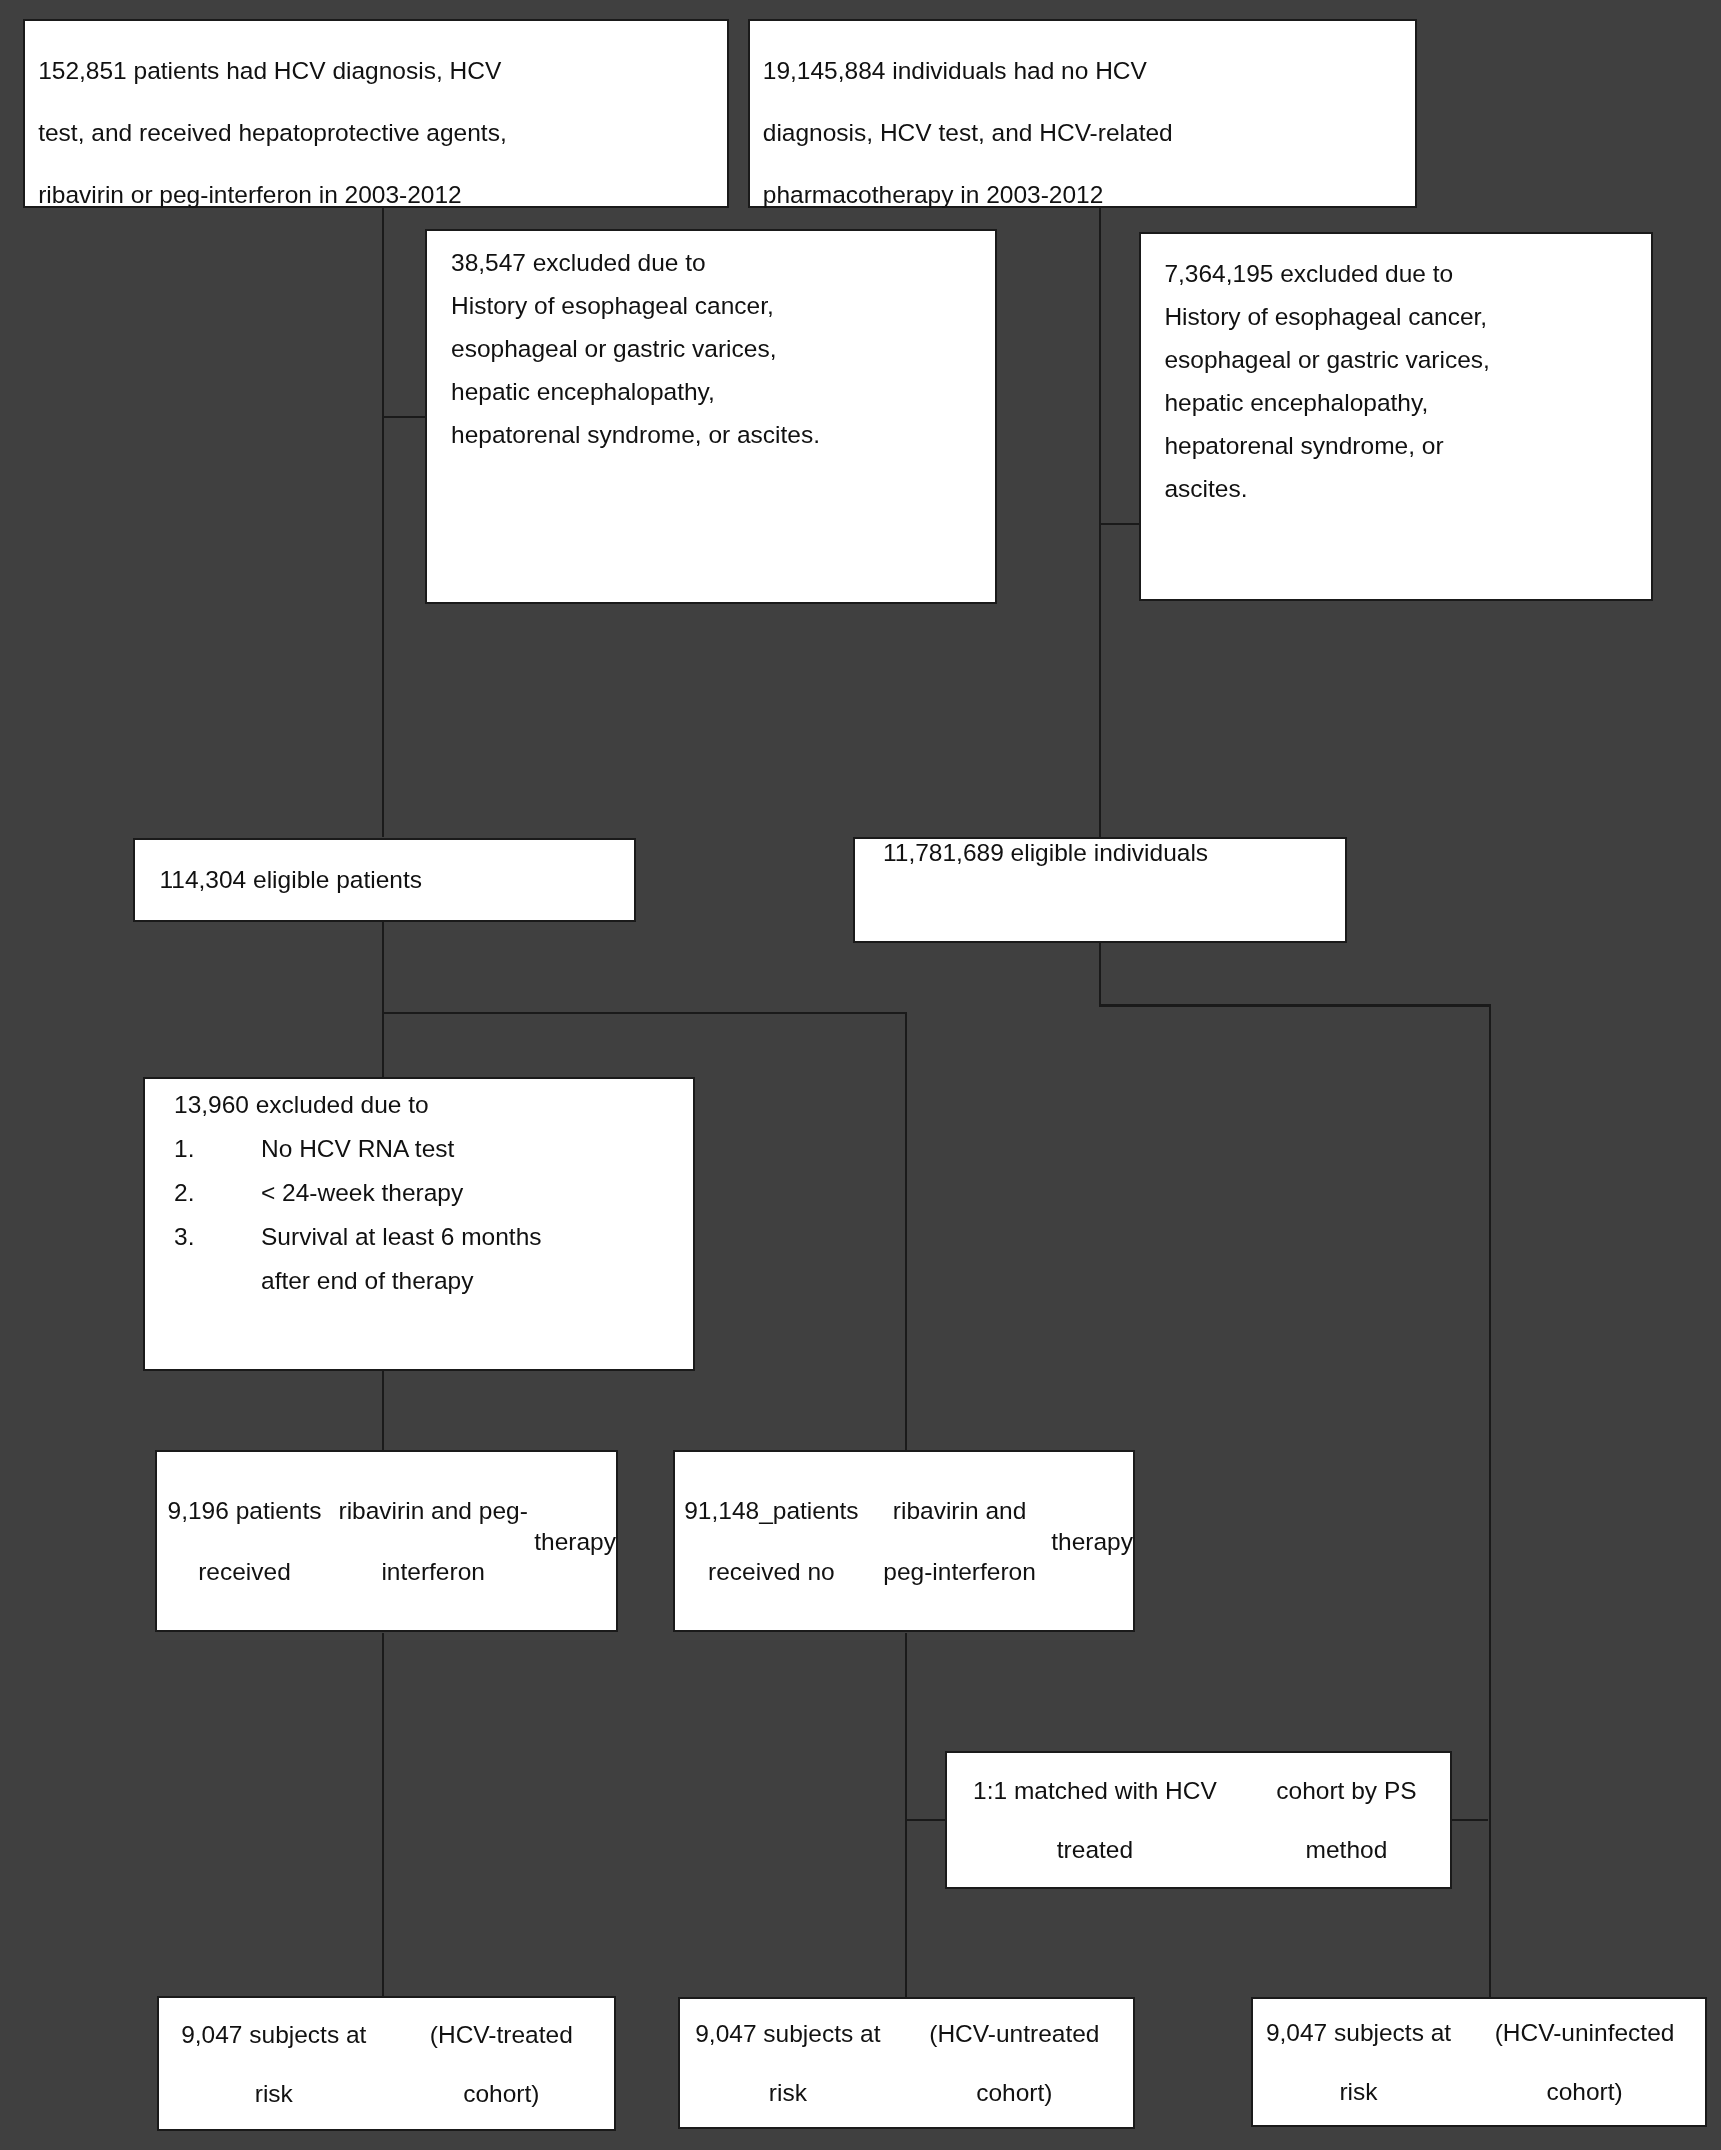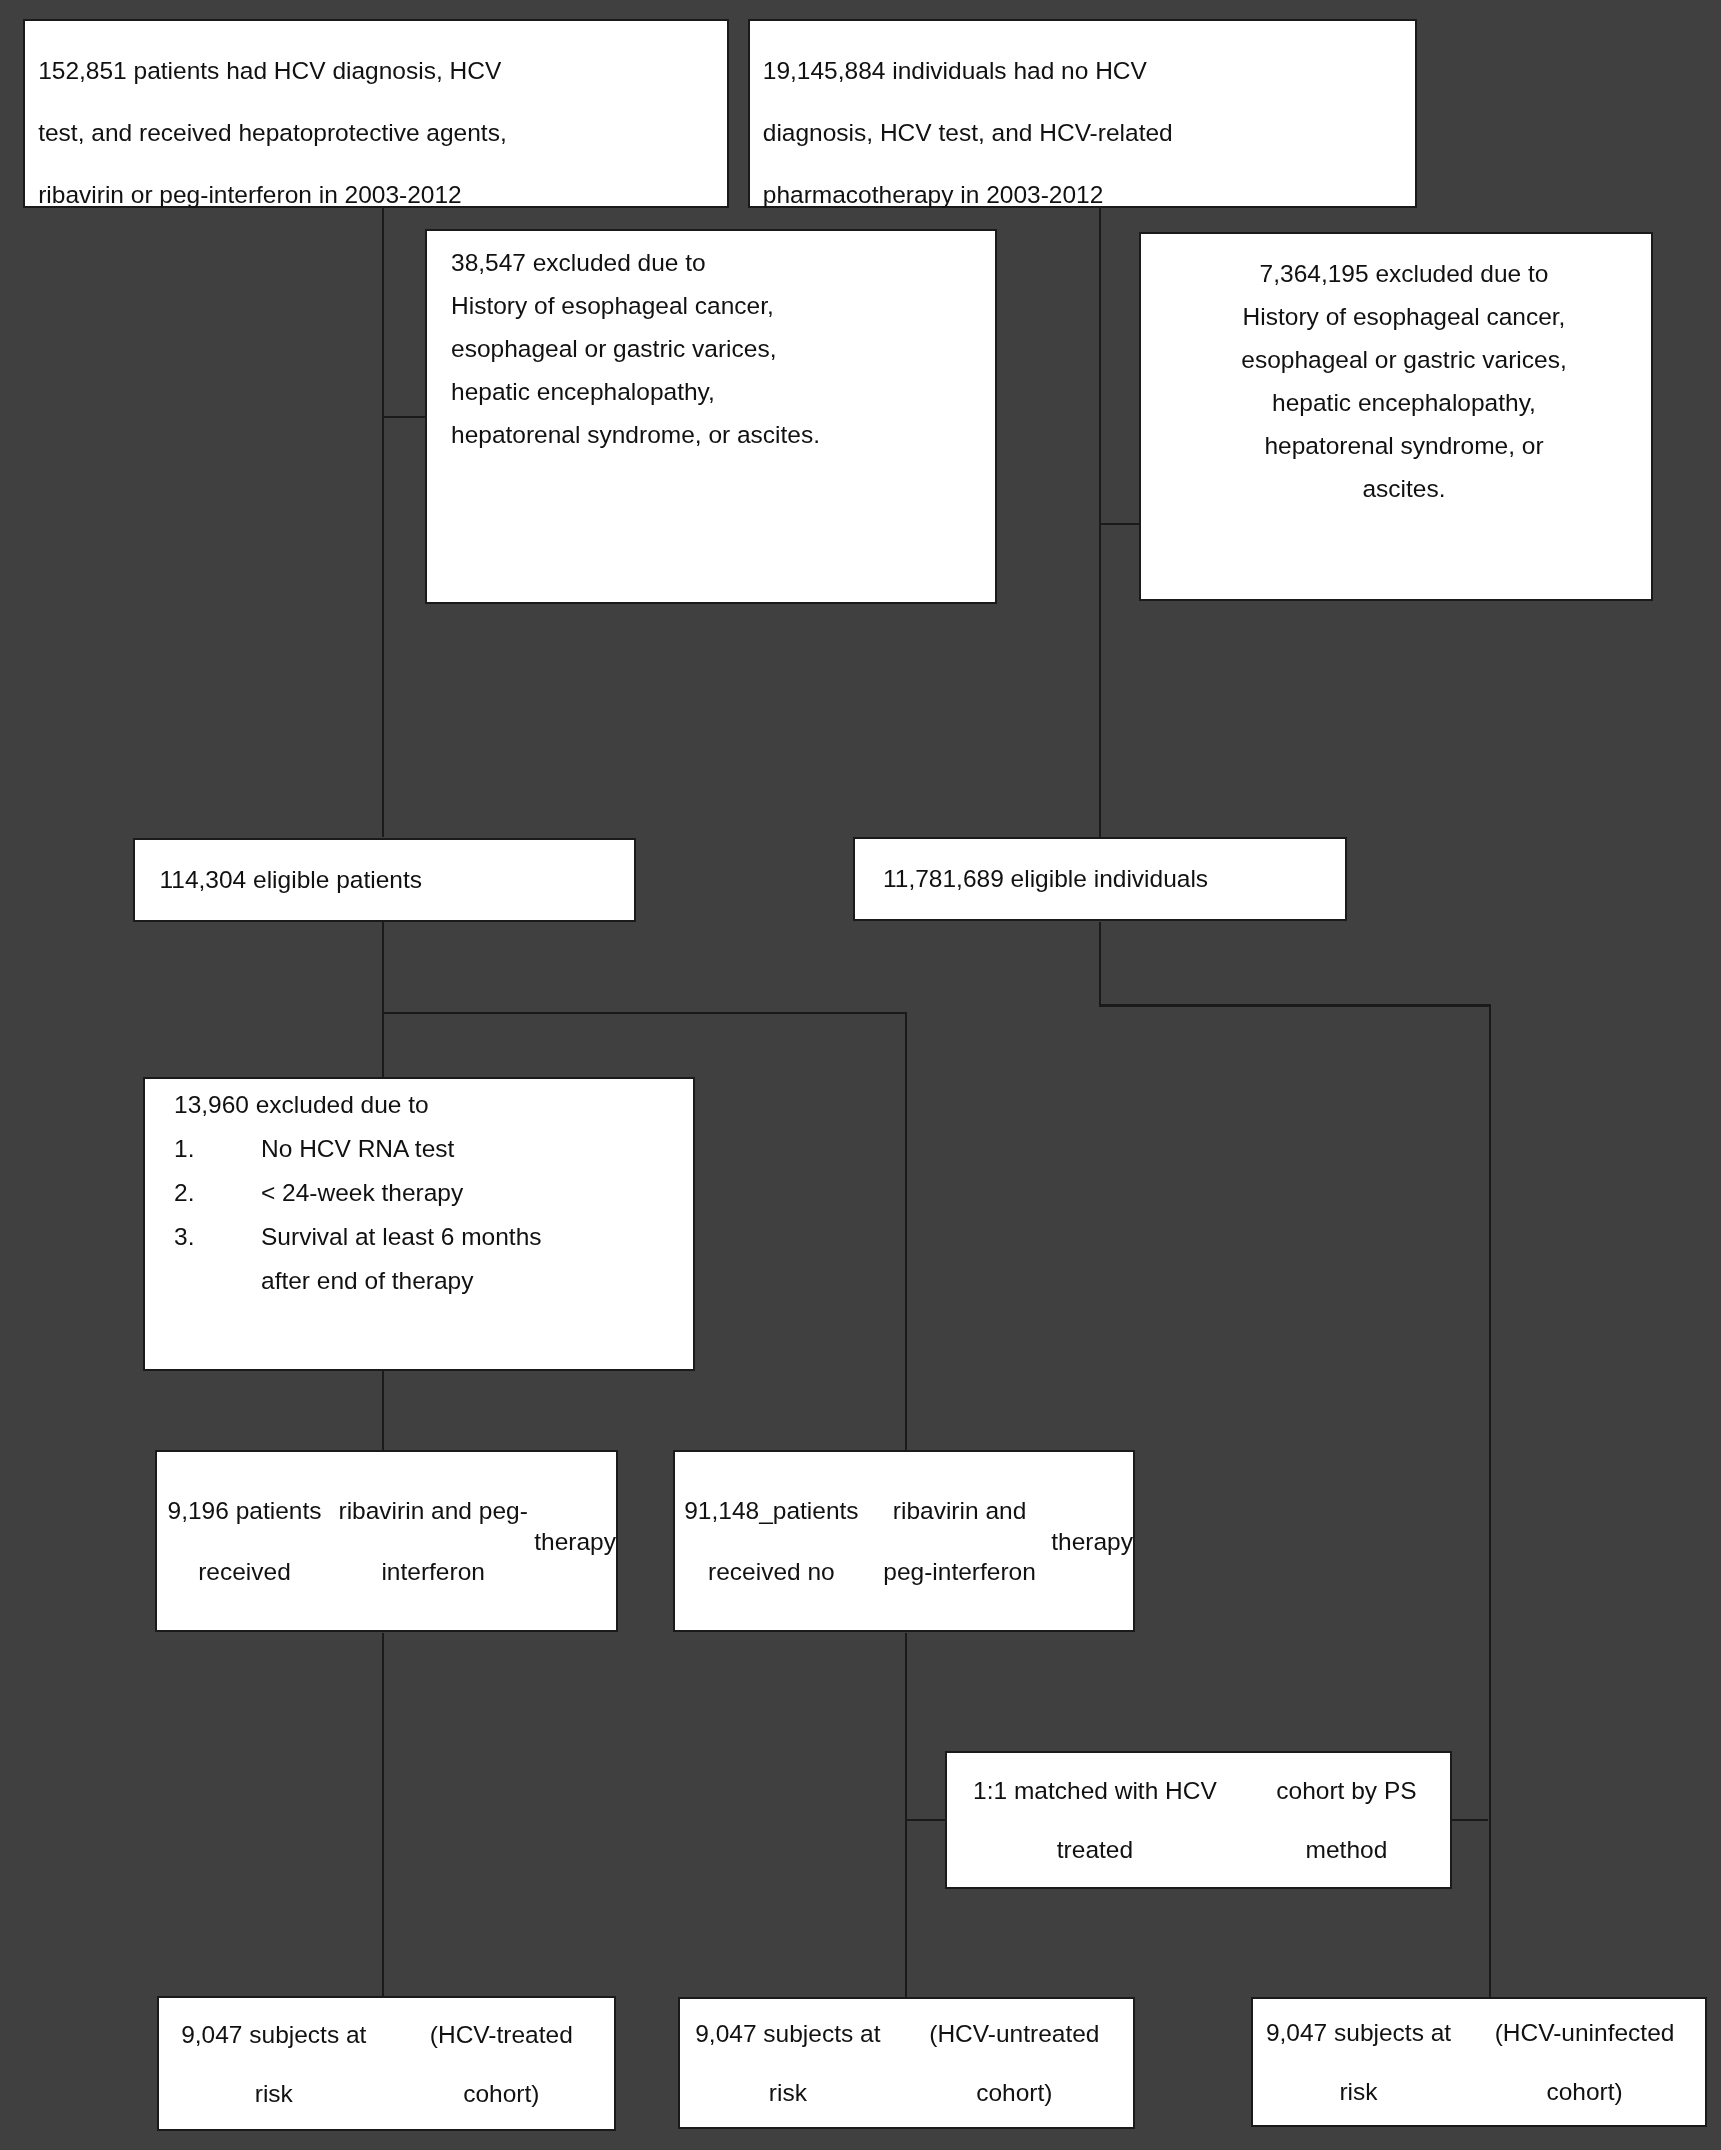--- a/index.html
+++ b/index.html
@@ -34,26 +34,26 @@
   .box-a { left: 23.4px; top: 19px; width: 706px; height: 189px;
            padding: 19px 8.5px 0 12.8px; line-height: 62px; text-align: left; }
   
   .box-b { left: 748px; top: 19px; width: 669px; height: 189px;
            padding: 19px 8.5px 0 12.8px; line-height: 62px; text-align: left; }
   
   .box-c { left: 425px; top: 229px; width: 572px; height: 375px;
            padding: 9.6px 7.4px 0 24px; line-height: 43px; text-align: left; }
   
   .box-d { left: 1139px; top: 232px; width: 514px; height: 369px;
-           padding: 17.6px 7.4px 0 23.4px; line-height: 43px; text-align: center; }
+           padding: 17.6px 7.4px 0 23.4px; line-height: 43px; text-align: left; }
   
   .box-e { left: 133px; top: 838px; width: 503px; height: 84px;
            display: flex; align-items: center; padding-left: 24.5px; }
-  .box-f { left: 853px; top: 837px; width: 494px; height: 84px;
-           display: flex; align-items: center; padding-left: 28px; }
+  .box-f { left: 853px; top: 837px; width: 494px; height: 106px;
+           display: flex; padding-left: 28px; }
   
   .box-g { left: 143px; top: 1077px; width: 552px; height: 294px;
            padding: 4.3px 5.3px 0 29px; line-height: 44px; text-align: left; }
   .box-g .item { display: flex; }
   .box-g .num { width: 56px; flex: 0 0 56px; }
   .box-g .itext { flex: 1 1 auto; margin-left: 31px; }
   
   .box-h { left: 155px; top: 1450px; width: 463px; height: 182px; }
   .box-i { left: 673px; top: 1450px; width: 462px; height: 182px; }
   

